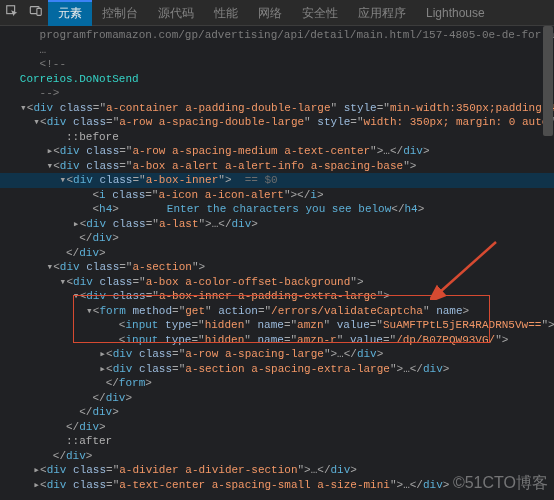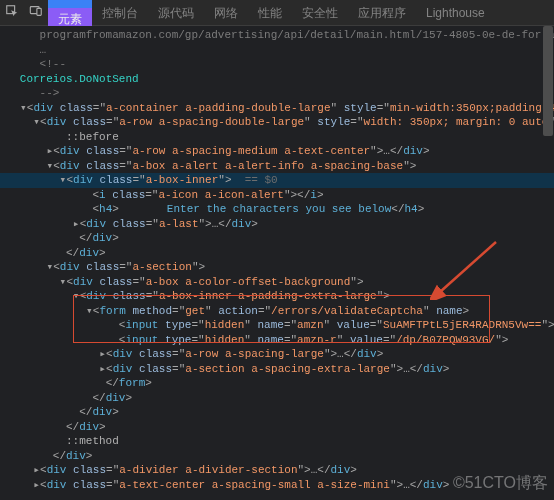--- a/index.html
+++ b/index.html
@@ -28,23 +28,23 @@
     text-align: center;
     color: #aaa;
   }
   .tab {
     padding: 0 10px;
     height: 26px;
     line-height: 26px;
     cursor: pointer;
   }
   .tab.active {
-    background: #8b5cf6;
+    background: #0369a1;
     color: #eaeaea;
-    border-top: 8px solid #3b82f6;
+    border-top: 2px solid #3b82f6;
     line-height: 22px;
   }
   .code-area {
     position: absolute;
     top: 26px; bottom: 0; left: 0; right: 0;
     overflow: hidden;
     padding-top: 2px;
   }
   .ln {
     white-space: pre;
@@ -116,22 +116,22 @@
   </span>
   <span class="icon-btn">
     <svg width="14" height="14" viewBox="0 0 16 16">
         <rect x="1.5" y="3" width="10" height="8" rx="1" fill="none" stroke="#aaa" stroke-width="1.3"></rect>
         <rect x="9" y="5" width="5" height="8" rx="1" fill="#2a2a2a" stroke="#aaa" stroke-width="1.3"></rect>
       </svg>
   </span>
   <span class="tab active">元素</span>
   <span class="tab">控制台</span>
   <span class="tab">源代码</span>
+  <span class="tab">性能</span>
   <span class="tab">网络</span>
-  <span class="tab">性能</span>
   <span class="tab">安全性</span>
   <span class="tab">应用程序</span>
   <span class="tab">Lighthouse</span>
 </div>
 
 <div class="code-area">
 
 <div class="ln">      <span class="cm-comment">programfromamazon.com/gp/advertising/api/detail/main.html/157-4805-0e-de-for-advertising-use</span></div>
 <div class="ln">      <span class="cm-comment">…</span></div>
 <div class="ln">      <span class="cm-comment">&lt;!--</span></div>
@@ -173,21 +173,21 @@
 
 <div class="ln">               <span class="caret">▸</span><span class="cm-punct">&lt;</span><span class="cm-tag">div</span> <span class="cm-attr">class</span><span class="cm-punct">="</span><span class="cm-string">a-row a-spacing-large</span><span class="cm-punct">"&gt;</span><span class="cm-collapse">…</span><span class="cm-punct">&lt;/</span><span class="cm-tag">div</span><span class="cm-punct">&gt;</span></div>
 
 <div class="ln">               <span class="caret">▸</span><span class="cm-punct">&lt;</span><span class="cm-tag">div</span> <span class="cm-attr">class</span><span class="cm-punct">="</span><span class="cm-string">a-section a-spacing-extra-large</span><span class="cm-punct">"&gt;</span><span class="cm-collapse">…</span><span class="cm-punct">&lt;/</span><span class="cm-tag">div</span><span class="cm-punct">&gt;</span></div>
 
 <div class="ln">                <span class="cm-punct">&lt;/</span><span class="cm-tag">form</span><span class="cm-punct">&gt;</span></div>
 <div class="ln">              <span class="cm-punct">&lt;/</span><span class="cm-tag">div</span><span class="cm-punct">&gt;</span></div>
 <div class="ln">            <span class="cm-punct">&lt;/</span><span class="cm-tag">div</span><span class="cm-punct">&gt;</span></div>
 <div class="ln">          <span class="cm-punct">&lt;/</span><span class="cm-tag">div</span><span class="cm-punct">&gt;</span></div>
 
-<div class="ln">          <span class="cm-pseudo">::method</span></div>
+<div class="ln">          <span class="cm-pseudo">::after</span></div>
 <div class="ln">        <span class="cm-punct">&lt;/</span><span class="cm-tag">div</span><span class="cm-punct">&gt;</span></div>
 
 <div class="ln">     <span class="caret">▸</span><span class="cm-punct">&lt;</span><span class="cm-tag">div</span> <span class="cm-attr">class</span><span class="cm-punct">="</span><span class="cm-string">a-divider a-divider-section</span><span class="cm-punct">"&gt;</span><span class="cm-collapse">…</span><span class="cm-punct">&lt;/</span><span class="cm-tag">div</span><span class="cm-punct">&gt;</span></div>
 
 <div class="ln">     <span class="caret">▸</span><span class="cm-punct">&lt;</span><span class="cm-tag">div</span> <span class="cm-attr">class</span><span class="cm-punct">="</span><span class="cm-string">a-text-center a-spacing-small a-size-mini</span><span class="cm-punct">"&gt;</span><span class="cm-collapse">…</span><span class="cm-punct">&lt;/</span><span class="cm-tag">div</span><span class="cm-punct">&gt;</span></div>
 
 </div>
 
 <div class="red-box" style="left:73px; top:295px; width:417px; height:48px;"></div>
 

